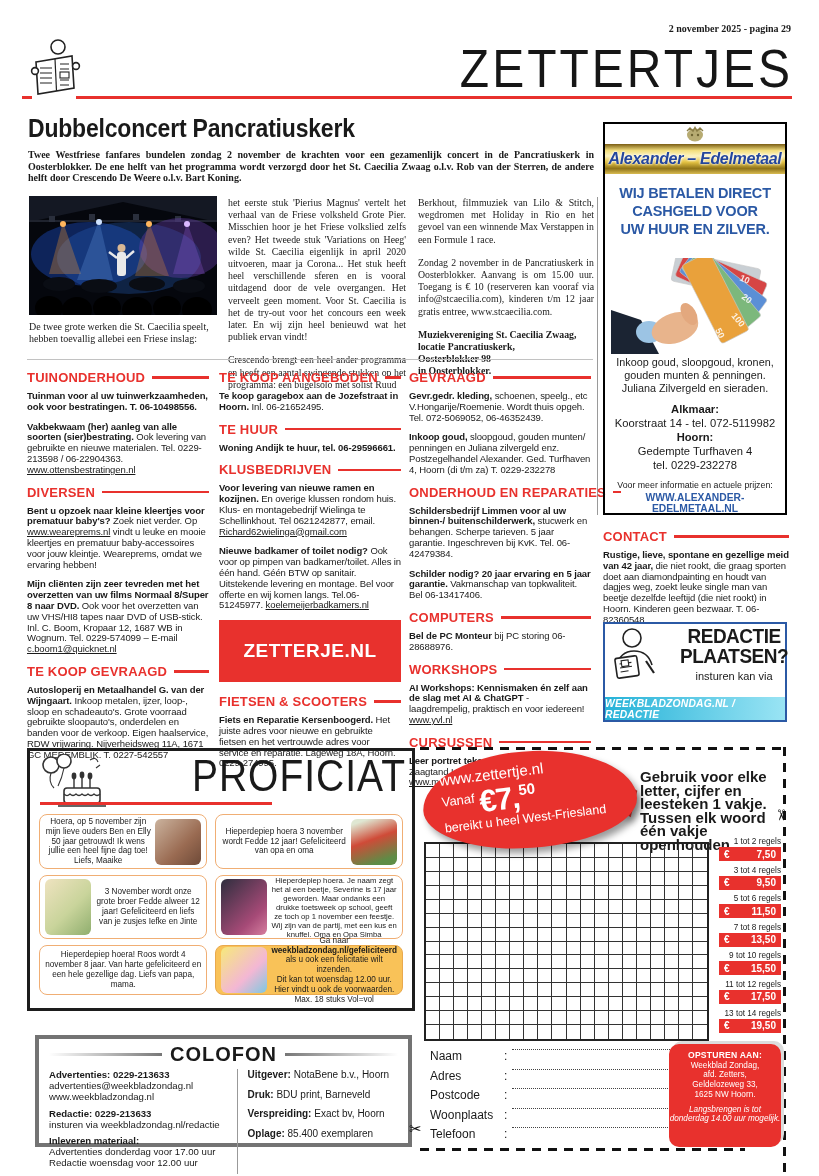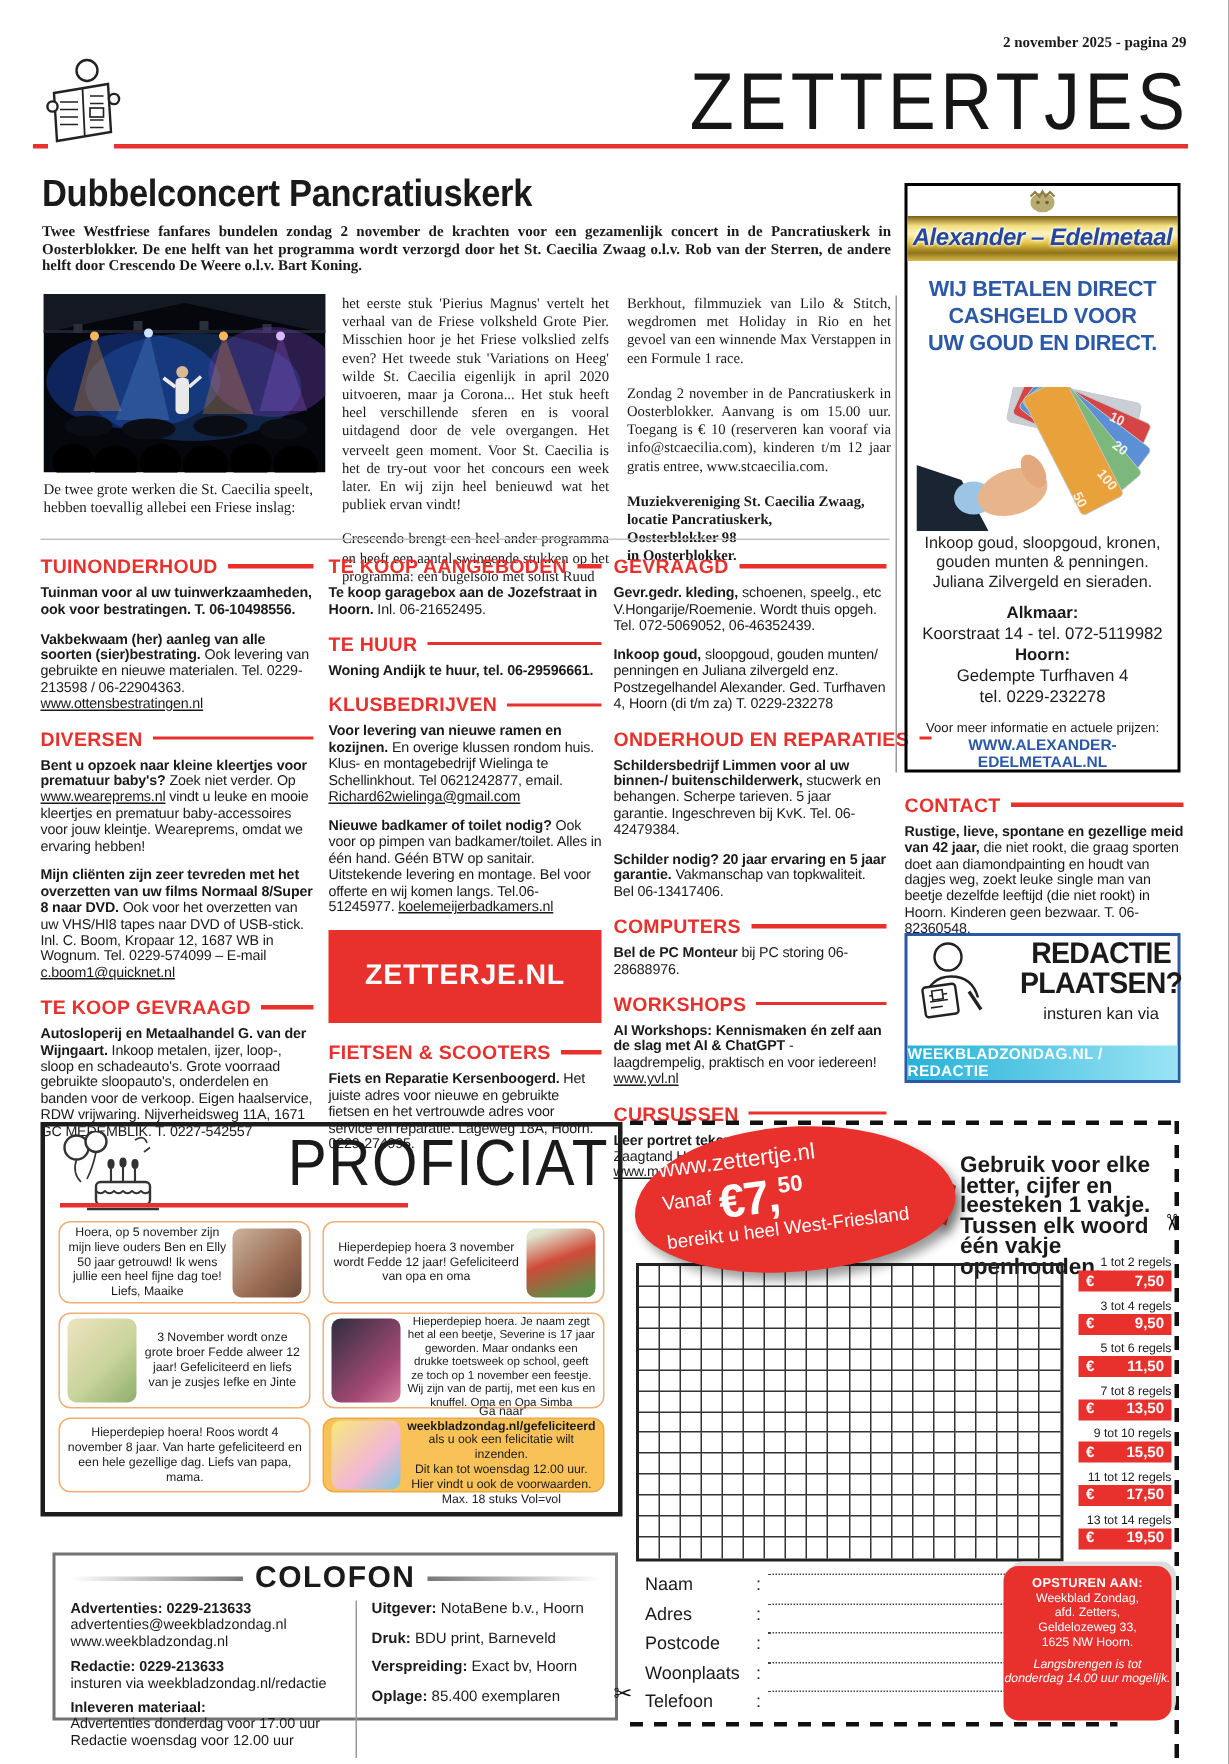--- a/index.html
+++ b/index.html
@@ -61,21 +61,21 @@
   .alex-info{font-size:8.8px;margin:7px 4px 2px}
   .alex-url{font-size:10.3px;font-weight:bold;color:var(--blue);margin:0}
 
   
   #contact{left:603px;top:528px;width:186px}
   .redac{position:absolute;left:603px;top:622px;width:184px;height:100px;border:2px solid var(--blue);background:#fff}
   .redac-top{display:flex;padding:3px 5px 0;gap:18px}
   .rtxt{flex:1;text-align:center}
   .rbig{font-size:19px;font-weight:800;letter-spacing:-.5px;line-height:20px;transform:scaleY(1.05)}
   .rsub{font-size:11px;margin-top:3px}
-  .rbar{position:absolute;left:0;right:0;bottom:0;height:23px;color:#fff;font-weight:bold;
+  .rbar{position:absolute;left:0;right:0;bottom:0;height:23px;color:#fff;font-weight:bold;font-style:italic;
         font-size:10.3px;display:flex;align-items:center;justify-content:center;letter-spacing:.2px;
         background:linear-gradient(90deg,#25b2d8,#9ae4f4)}
 
   
   .prof{position:absolute;left:27px;top:748px;width:388px;height:263px;border:3px solid #1d1d1d}
   .phead{position:relative;height:58px}
   .cake{position:absolute;left:8px;top:3px}
   .pline{position:absolute;left:10px;top:51px;width:232px;height:3px;background:var(--red)}
   .ptitle{position:absolute;right:6px;top:1px;margin:0;font-size:39px;font-weight:400;letter-spacing:1px;
           transform:scaleY(1.12);transform-origin:top right}
@@ -126,21 +126,21 @@
   .fline{flex:1;border-bottom:1.6px dotted #444;height:1px;margin-bottom:2px}
   .send{position:absolute;left:669px;top:1044px;width:112px;height:103px;background:var(--red);border-radius:10px;
         color:#fff;text-align:center;font-size:8.2px;line-height:9.7px;padding-top:7px;box-shadow:3px -3px 0 #dcdcdc}
   .send b{font-size:8.6px;letter-spacing:.2px}
   .send .note{display:block;font-style:italic;margin-top:5px}
   .sc{position:absolute;font-size:15px;color:#111;z-index:3}
   #sc1{left:775px;top:806px;transform:rotate(90deg)}
   #sc2{left:409px;top:1120px}
 
   
-  .colo{position:absolute;left:35px;top:1035px;width:377px;height:112px;border:2px solid #737373;padding:4px 10px}
+  .colo{position:absolute;left:35px;top:1035px;width:377px;height:112px;border:4px solid #737373;padding:4px 10px}
   .chead{display:flex;align-items:center;gap:8px}
   .cl{flex:1;height:3px;background:linear-gradient(90deg,#fff,#777)}
   .cr{flex:1;height:3px;background:linear-gradient(90deg,#777,#fff)}
   .ctitle{font-size:20px;font-weight:800;letter-spacing:1px;margin:0}
   .cbody{display:flex;margin-top:3px;gap:10px}
   .cleft{flex:1.18;font-size:9.6px;line-height:11.2px}
   .cdiv{width:1px;background:#999}
   .cright{flex:1;font-size:10px;line-height:11.5px}
   .cg{margin:0 0 5px}
   .cright p{margin:0 0 8px}
@@ -309,21 +309,21 @@
           <circle cx="10" cy="9" r="1.2" fill="#6e6432"></circle>
           <circle cx="16" cy="9" r="1.2" fill="#6e6432"></circle>
         </svg>
     </div>
     <div class="gold">
       <span class="brand">Alexander – Edelmetaal</span>
     </div>
     <div class="alex-head">
       <div>WIJ BETALEN DIRECT</div>
       <div>CASHGELD VOOR</div>
-      <div>UW GOUD EN DIRECT.</div>
+      <div>UW HUUR EN ZILVER.</div>
     </div>
     <div class="money">
       <svg viewBox="0 0 172 96" width="172" height="96">
         <g stroke="#c7c7c7" stroke-width=".6">
           <rect x="62" y="2" width="86" height="30" rx="3" fill="#c9cfd4" transform="rotate(12 105 17)"></rect>
           <rect x="66" y="6" width="88" height="31" rx="3" fill="#d64545" transform="rotate(24 110 22)"></rect>
           <rect x="68" y="12" width="88" height="31" rx="3" fill="#5b8fd6" transform="rotate(37 112 28)"></rect>
           <rect x="66" y="18" width="88" height="31" rx="3" fill="#7cb87c" transform="rotate(50 110 34)"></rect>
           <rect x="60" y="24" width="88" height="31" rx="3" fill="#e9a13b" transform="rotate(63 104 40)"></rect>
         </g>

